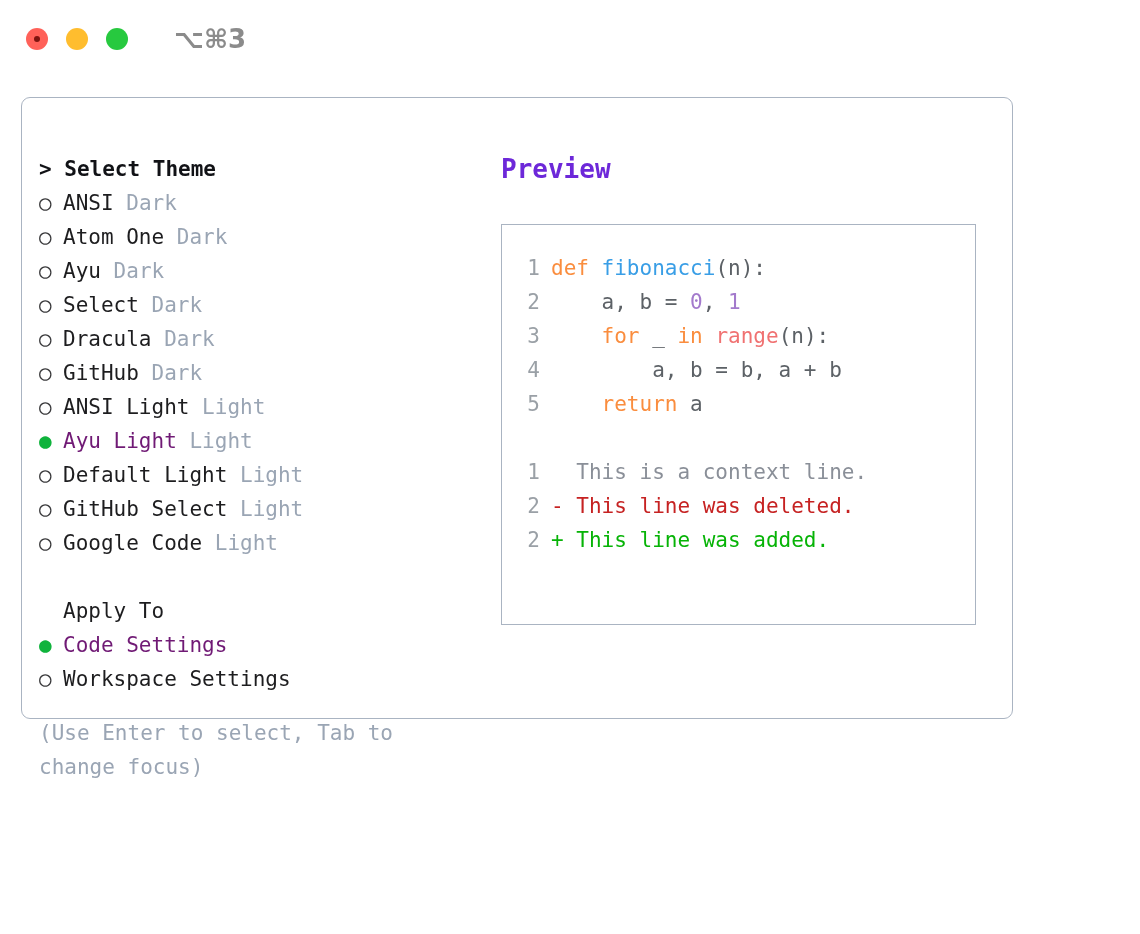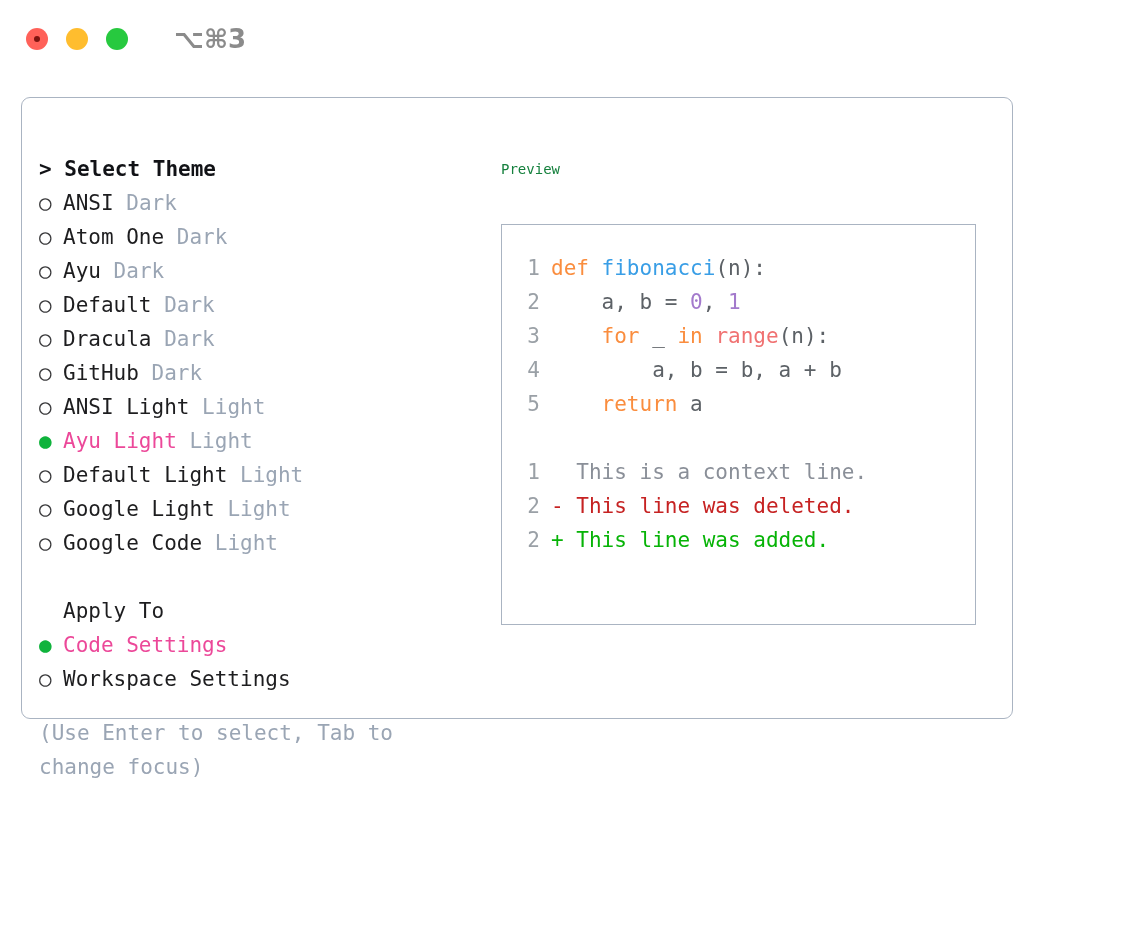--- a/index.html
+++ b/index.html
@@ -102,45 +102,45 @@
   .section-head.plain { font-weight: normal; color: #1d1d1f; }
 
   .bullet {
     display: inline-block;
     width: 24px;
   }
   .bullet.sel   { color: #0fb33c; }
   .bullet.unsel { color: #3a3a3c; }
 
   .label        { color: #1d1d1f; }
-  .label.sel    { color: #ec4899; }
+  .label.sel    { color: #701a75; }
   .tag          { color: #9aa5b4; text-align: center; }
 
   .hint {
     margin-top: 20px;
     font-size: 21px;
     line-height: 34px;
     color: #9aa5b4;
     width: 400px;
   }
 
   .gap { height: 34px; }
 
   
   #right-col {
     position: absolute;
     left: 479px;
     top: 54px;
     width: 490px;
   }
   #preview-title {
-    font-size: 14px;
-    line-height: 34px;
-    font-weight: normal;
-    color: #15803d;
+    font-size: 26px;
+    line-height: 34px;
+    font-weight: bold;
+    color: #6d28d9;
   }
   #preview-box {
     margin-top: 38px;
     width: 475px;
     height: 401px;
     border: 1px solid #aab4c2;
     box-sizing: border-box;
     background: #ffffff;
     padding: 26px 0 0 14px;
   }
@@ -185,27 +185,27 @@
   <div id="panel">
 
     <div id="left-col">
 
       <div class="section-head">&gt; Select Theme</div>
 
       <div id="theme-list">
           <div class="row"><span class="bullet unsel">○</span><span class="label">ANSI</span><span> </span><span class="tag">Dark</span></div>
           <div class="row"><span class="bullet unsel">○</span><span class="label">Atom One</span><span> </span><span class="tag">Dark</span></div>
           <div class="row"><span class="bullet unsel">○</span><span class="label">Ayu</span><span> </span><span class="tag">Dark</span></div>
-          <div class="row"><span class="bullet unsel">○</span><span class="label">Default</span><span> </span><span class="tag">Dark</span></div>
+          <div class="row"><span class="bullet unsel">○</span><span class="label">Select</span><span> </span><span class="tag">Dark</span></div>
           <div class="row"><span class="bullet unsel">○</span><span class="label">Dracula</span><span> </span><span class="tag">Dark</span></div>
           <div class="row"><span class="bullet unsel">○</span><span class="label">GitHub</span><span> </span><span class="tag">Dark</span></div>
           <div class="row"><span class="bullet unsel">○</span><span class="label">ANSI Light</span><span> </span><span class="tag">Light</span></div>
           <div class="row"><span class="bullet sel">●</span><span class="label sel">Ayu Light</span><span> </span><span class="tag">Light</span></div>
           <div class="row"><span class="bullet unsel">○</span><span class="label">Default Light</span><span> </span><span class="tag">Light</span></div>
-          <div class="row"><span class="bullet unsel">○</span><span class="label">Google Light</span><span> </span><span class="tag">Light</span></div>
+          <div class="row"><span class="bullet unsel">○</span><span class="label">GitHub Select</span><span> </span><span class="tag">Light</span></div>
           <div class="row"><span class="bullet unsel">○</span><span class="label">Google Code</span><span> </span><span class="tag">Light</span></div>
         </div>
 
       <div class="gap"></div>
 
       <div class="section-head plain" style="padding-left:24px;">Apply To</div>
 
       <div id="apply-list">
           <div class="row"><span class="bullet sel">●</span><span class="label sel">Code Settings</span></div>
           <div class="row"><span class="bullet unsel">○</span><span class="label">Workspace Settings</span></div>

